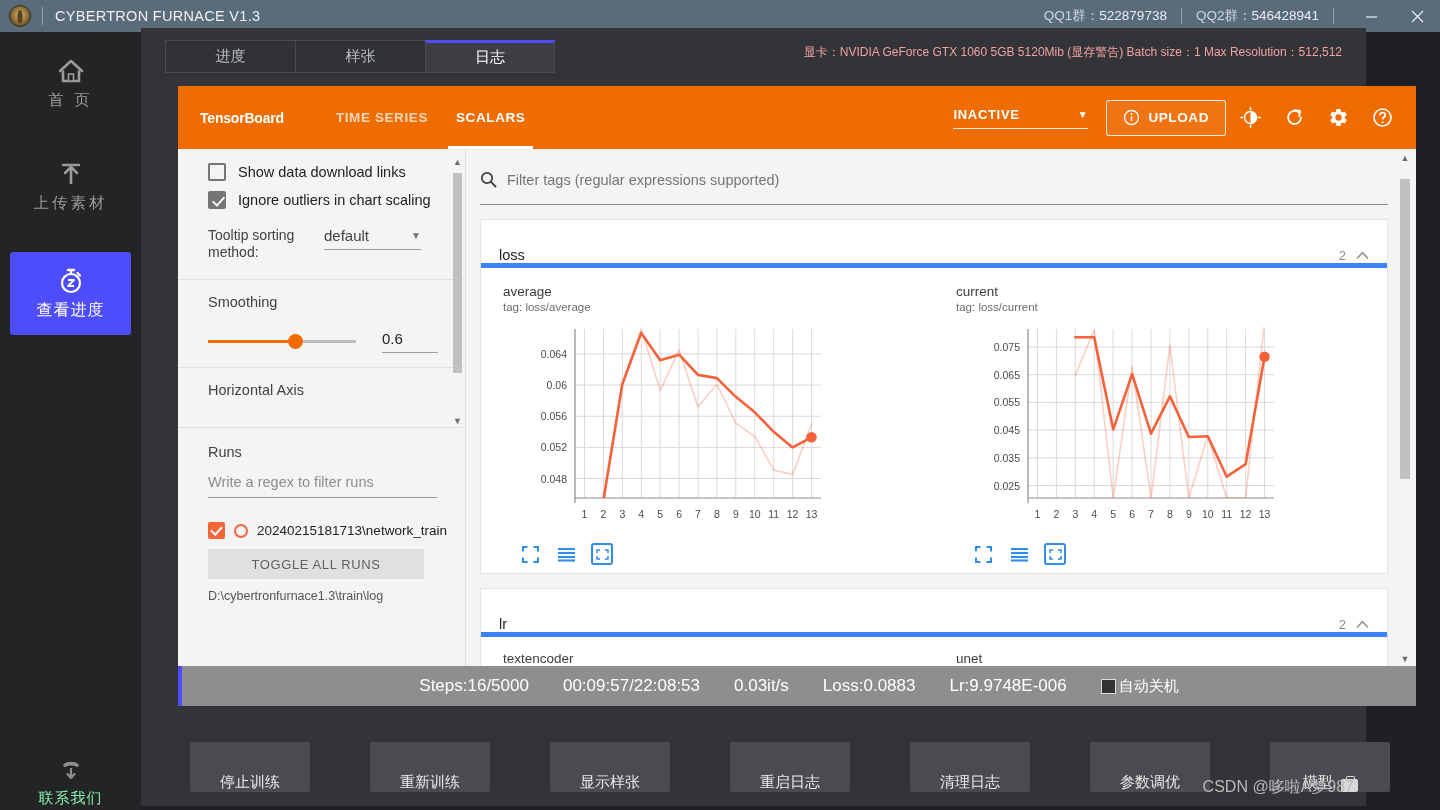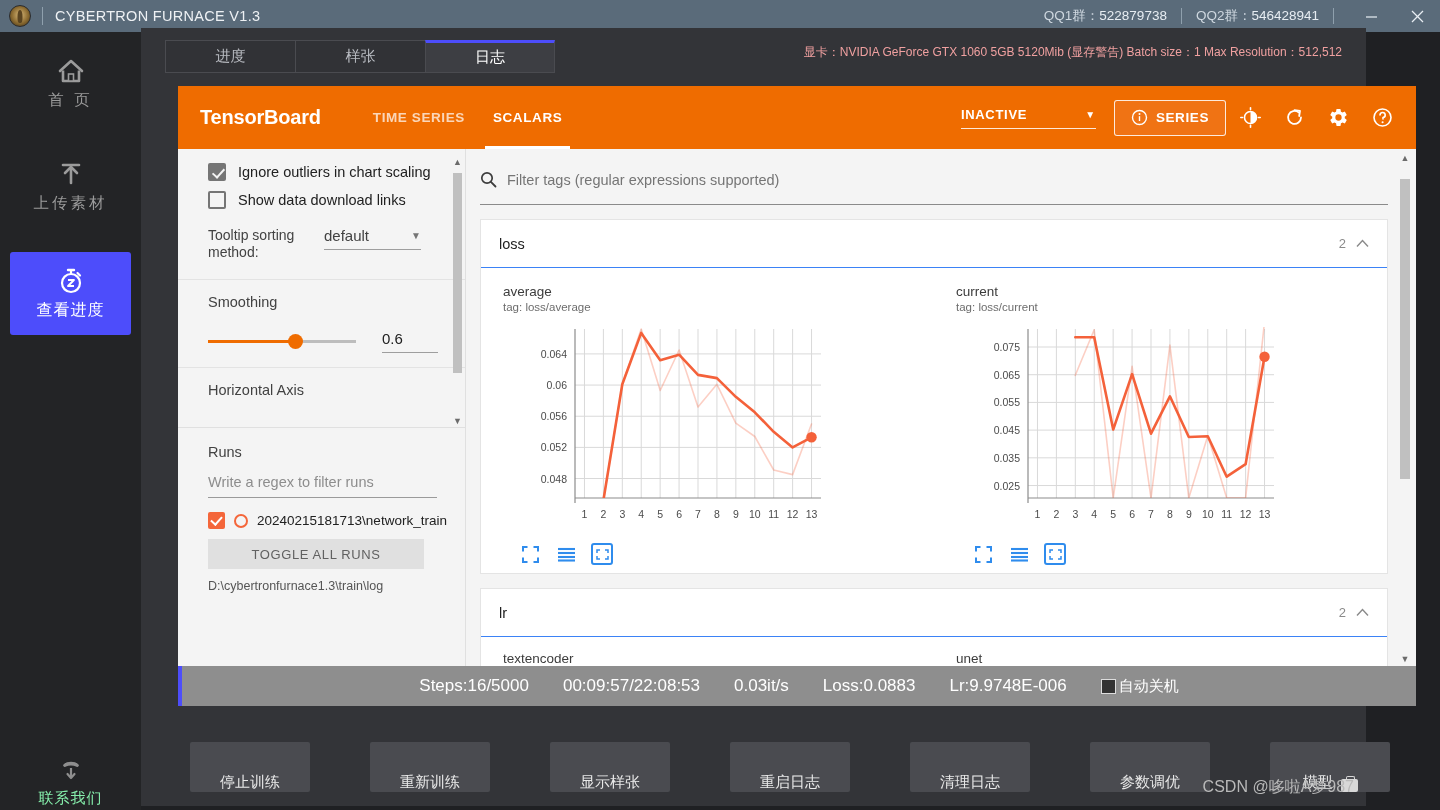--- a/index.html
+++ b/index.html
@@ -83,21 +83,21 @@
   }
 
   
   .tbwrap {
     position: absolute; left: 37px; top: 58px; width: 1238px; height: 580px;
     background: #ffffff; overflow: hidden;
   }
   .tbheader {
     height: 63px; background: #ef6c00; display: flex; align-items: center; padding: 0 14px 0 22px;
   }
-  .tb-brand { color: #fff; font-size: 20px; font-weight: bold; letter-spacing: -.2px; }
+  .tb-brand { color: #fff; font-size: 14px; font-weight: bold; letter-spacing: -.2px; }
   .tb-navtabs { display: flex; align-items: center; margin-left: 38px; height: 63px; }
   .tb-navtab {
     color: rgba(255,255,255,.72); font-size: 13.5px; font-weight: bold; letter-spacing: .6px;
     padding: 0 14px; height: 63px; display: flex; align-items: center; position: relative;
   }
   .tb-navtab.sel { color: #fff; }
   .tb-navtab.sel::after {
     content:""; position:absolute; left:6px; right:6px; bottom:0; height:3px; background:#fff;
   }
   .tb-hright { margin-left: auto; display: flex; align-items: center; gap: 4px; }
@@ -157,21 +157,21 @@
   .set-vscroll .thumb { position: absolute; top: 12px; left: 0; width: 9px; height: 200px; background: #c0c0c0; }
   .set-vscroll .ar { position:absolute; left:0; width:9px; text-align:center; color:#6b6b6b; font-size:9px; line-height:9px;}
   .runs {
     border-top: 1px solid #e0e0e0; padding: 16px 20px 0 30px; background: #f4f4f4;
   }
   .runs-title { font-size: 14.5px; color: #424242; margin-bottom: 14px; }
   .runs-filter {
     font-size: 14.5px; color: #8d8d8d; border-bottom: 1px solid #9a9a9a; padding-bottom: 7px;
     margin-right: 8px;
   }
-  .run-item { display: flex; align-items: center; gap: 9px; margin-top: 14px; }
+  .run-item { display: flex; align-items: center; gap: 9px; margin-top: 24px; }
   .run-cb {
     width: 17px; height: 17px; background: #f4663a; border-radius: 2px; position: relative; flex:0 0 auto;
   }
   .run-cb::after {
     content:""; position:absolute; left:5px; top:2px; width:5px; height:9px;
     border:solid #fff; border-width:0 2px 2px 0; transform:rotate(42deg);
   }
   .run-dot { width: 14px; height: 14px; border: 2px solid #f4663a; border-radius: 50%; flex:0 0 auto;}
   .run-name { font-size: 13.5px; color: #212121; white-space: nowrap; }
   .toggle-all {
@@ -185,21 +185,21 @@
   .charts { flex: 1; background: #f4f4f4; position: relative; overflow: hidden; }
   .filterbar {
     height: 48px; margin: 8px 28px 0 14px; display: flex; align-items: center; gap: 10px;
     border-bottom: 1px solid #8a8a8a; padding-bottom: 2px;
   }
   .filterbar .txt { color: #757575; font-size: 14.5px; }
   .card {
     background: #fff; margin: 14px 28px 0 14px; border: 1px solid #e4e4e4;
   }
   .card-head {
-    height: 48px; display: flex; align-items: center; padding: 0 18px; border-bottom: 1px solid #3b82f6;
+    height: 48px; display: flex; align-items: flex-end; padding: 0 18px; border-bottom: 5px solid #3b82f6;
   }
   .card-head .name { font-size: 14.5px; color: #212121; }
   .card-head .cnt { margin-left: auto; color: #8a8a8a; font-size: 13px; display: flex; align-items: center; gap: 10px; }
   .card-body { display: flex; padding: 16px 0 8px 0; background: #fff; }
   .chart-cell { width: 50%; padding: 0 10px 0 22px; }
   .chart-title { font-size: 13.5px; color: #3c3c3c; }
   .chart-tag { font-size: 11.5px; color: #6d6d6d; margin-top: 2px; }
   .plot { margin-top: 10px; position: relative; }
   .chart-tools { display: flex; gap: 14px; margin-top: 6px; padding-left: 16px; color: #2f8ced; }
   .tool-btn { width: 22px; height: 22px; display:flex; align-items:center; justify-content:center;}
@@ -350,21 +350,21 @@
           <div class="tb-select">
             <span>INACTIVE</span>
             <span class="caret">▼</span>
           </div>
           <div class="upload-btn">
             <svg width="17" height="17" viewBox="0 0 17 17">
               <circle cx="8.5" cy="8.5" r="7" fill="none" stroke="#fff" stroke-width="1.4"></circle>
               <circle cx="8.5" cy="5" r="1" fill="#fff"></circle>
               <line x1="8.5" y1="7.2" x2="8.5" y2="12" stroke="#fff" stroke-width="1.4"></line>
             </svg>
-            <span>SERIES</span>
+            <span>UPLOAD</span>
           </div>
           <div class="tb-icobtn">
             <svg width="21" height="21" viewBox="0 0 21 21">
               <circle cx="10.5" cy="10.5" r="6" fill="none" stroke="#fff" stroke-width="1.6"></circle>
               <path d="M10.5 4.5 a6 6 0 0 1 0 12 z" fill="#fff"></path>
               <g stroke="#fff" stroke-width="1.6" stroke-linecap="round">
                 <line x1="10.5" y1="0.8" x2="10.5" y2="2.6"></line>
                   <line x1="10.5" y1="18.4" x2="10.5" y2="20.2"></line>
                 <line x1="0.8" y1="10.5" x2="2.6" y2="10.5"></line>
                   <line x1="18.4" y1="10.5" x2="20.2" y2="10.5"></line>
@@ -390,26 +390,26 @@
             </svg>
           </div>
         </div>
       </div>
 
       <div class="tbbody">
 
         <div class="settings">
           <div class="set-scrollarea">
             <div class="set-row">
+              <div class="cbox"></div>
+              <div class="set-lbl">Show data download links</div>
+            </div>
+            <div class="set-row">
               <div class="cbox on"></div>
               <div class="set-lbl">Ignore outliers in chart scaling</div>
-            </div>
-            <div class="set-row">
-              <div class="cbox"></div>
-              <div class="set-lbl">Show data download links</div>
             </div>
             <div class="tooltip-row">
               <div class="t1">Tooltip sorting method:</div>
               <div class="sel-underline">
                 <span>default</span>
                 <span class="caret">▼</span>
               </div>
             </div>
             <div class="sect">
               <div class="sect-title">Smoothing</div>

